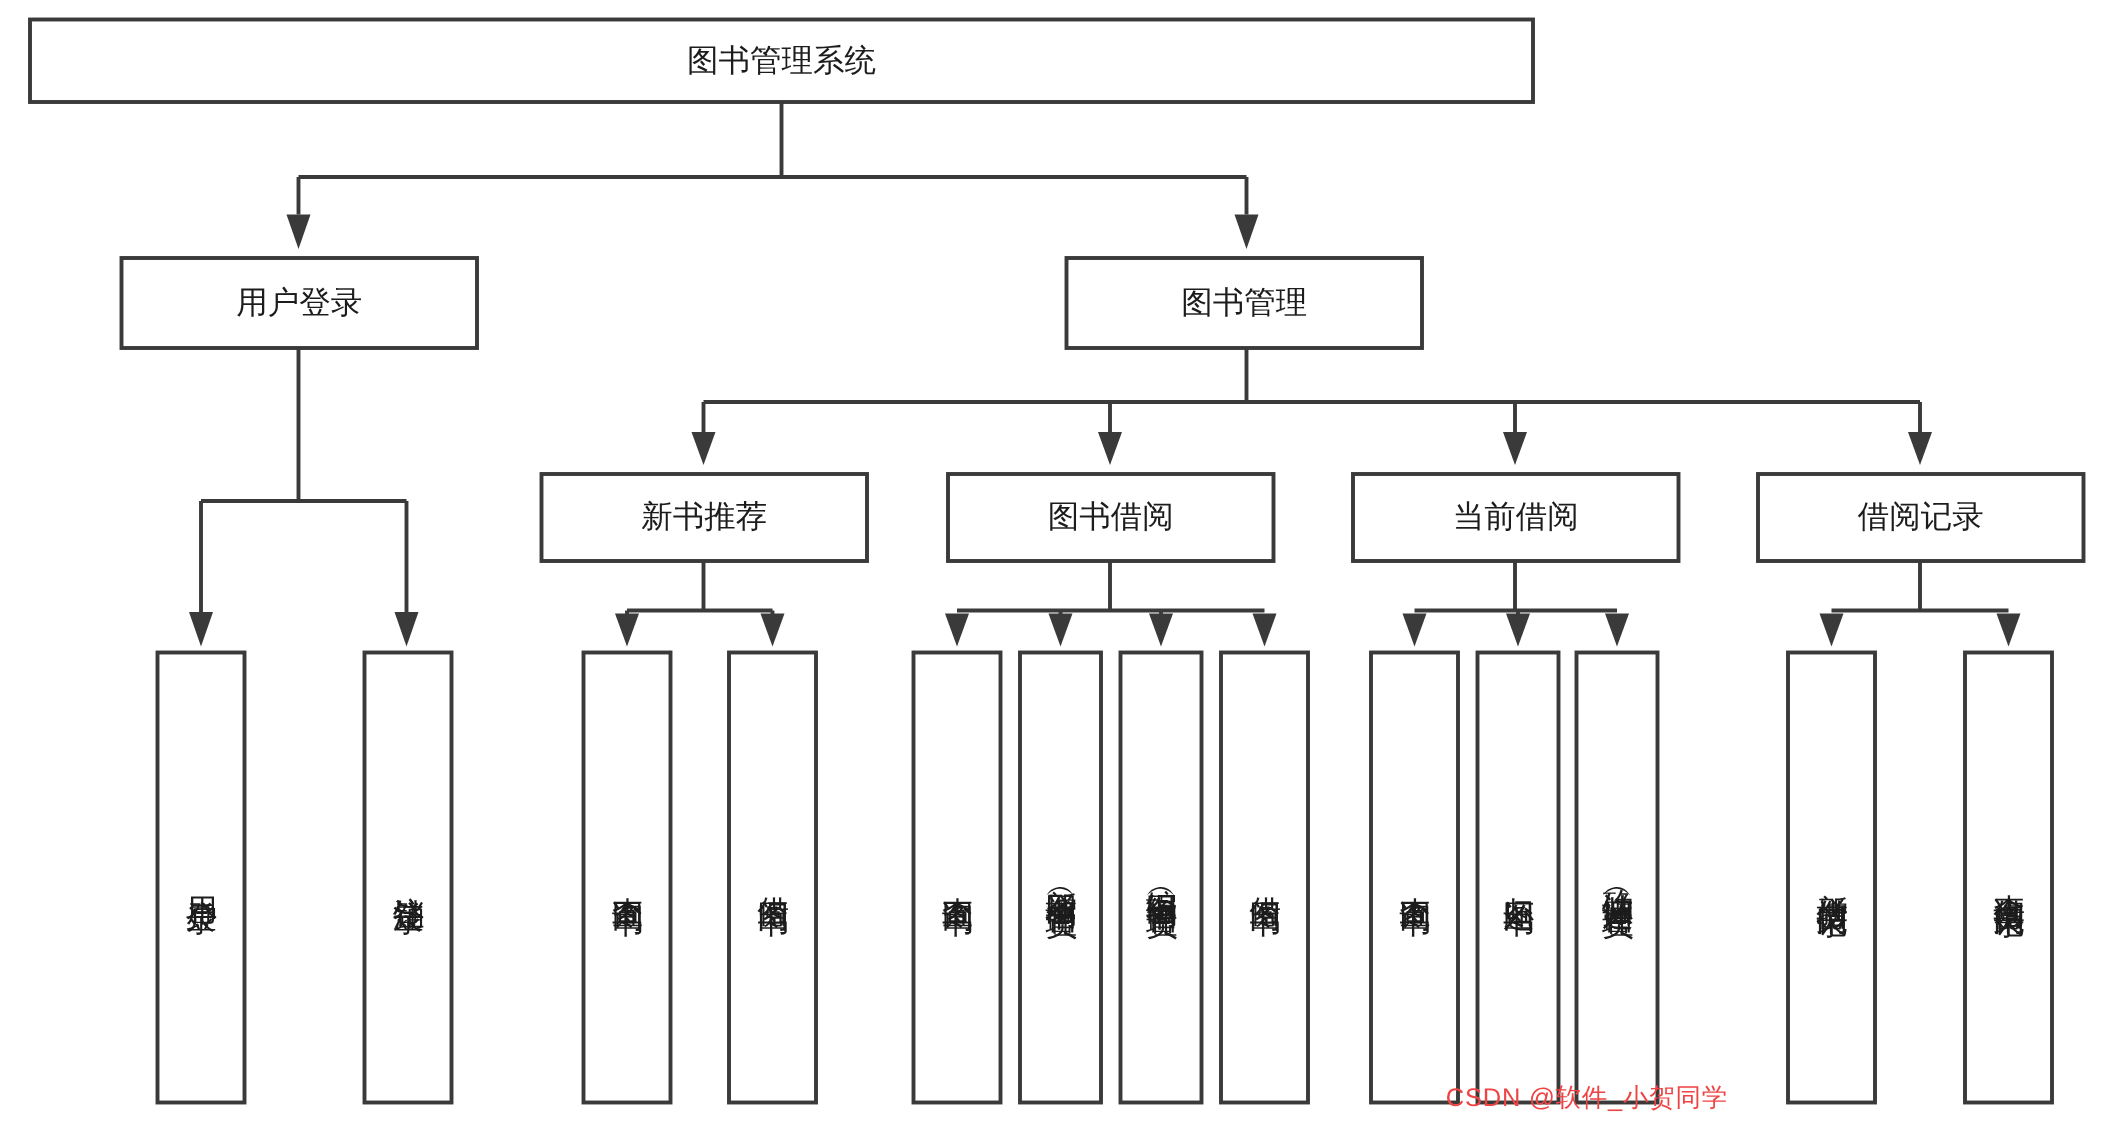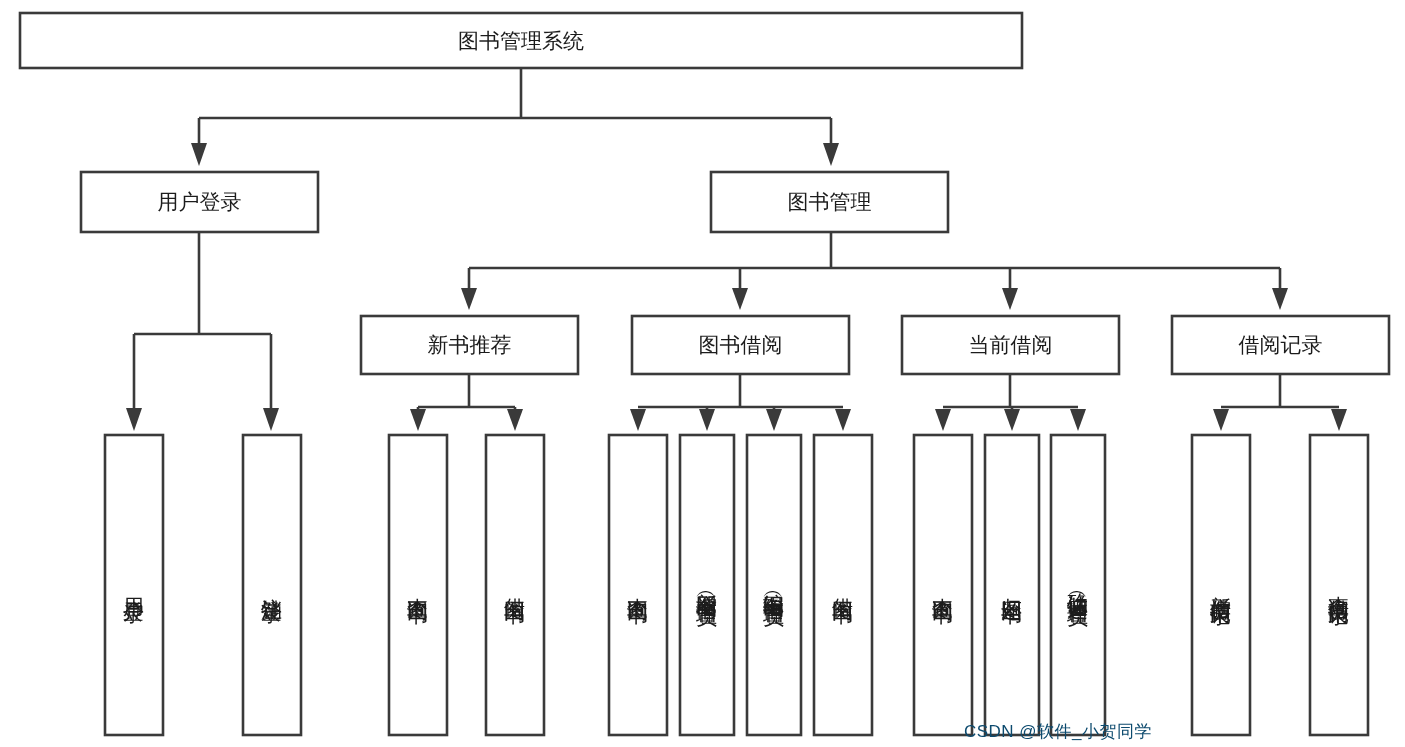--- a/index.html
+++ b/index.html
@@ -76,21 +76,21 @@
   }
   .leaf-box-fo {
     overflow: visible;
   }
   .watermark {
     position: absolute;
     right: 8px;
     bottom: 4px;
     font-family: "Liberation Sans", "DejaVu Sans", sans-serif;
     font-size: 17px;
-    color: #0c4a6e;
+    color: #ef4444;
     letter-spacing: 0.5px;
     white-space: nowrap;
     pointer-events: none;
   }
 </style>
 </head>
 <body>
 
 <div id="diagram-root">
   <svg class="flow" viewBox="0 0 1405 747" xmlns="http://www.w3.org/2000/svg">

